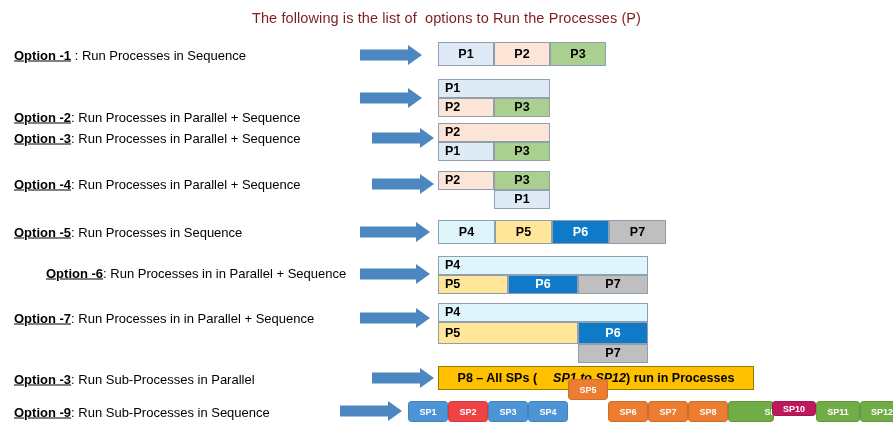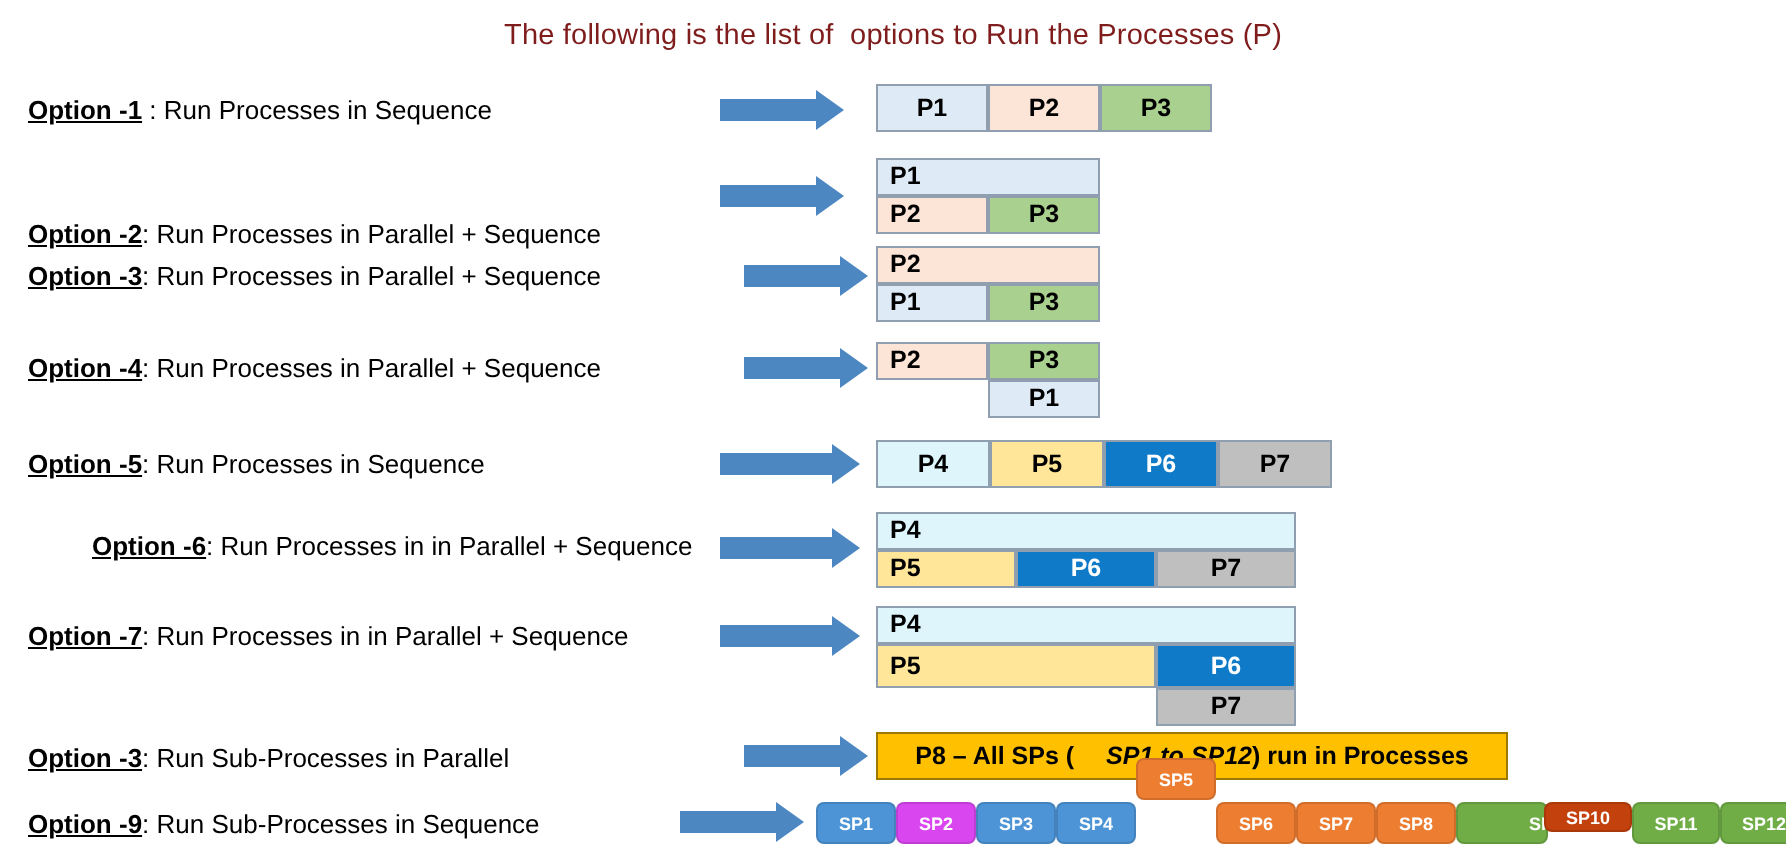--- a/index.html
+++ b/index.html
@@ -155,27 +155,27 @@
         </div>
         <div class="bar8" style="left: 438px; top: 366px; width: 316px; height: 24px; background: rgb(255, 192, 0);"><span>P8 – All SPs (</span><em>SP1 to SP12</em><span>) run in Processes</span></div>
       </div>
       <div class="row">
         <div class="label" style="top: 412px;"><span class="opt">Option -9</span><span>: Run Sub-Processes in Sequence</span></div>
         <div class="arrow" style="left: 340px; top: 411px; width: 62px; height: 20px;">
           <div class="shaft" style="width: 48px; background: rgb(77, 135, 194);"></div>
           <div class="head" style="left: 48px; border-left-color: rgb(77, 135, 194);"></div>
         </div>
         <div class="sp" style="left: 408px; top: 401px; width: 40px; height: 21px; background: rgb(77, 148, 214);">SP1</div>
-        <div class="sp" style="left: 448px; top: 401px; width: 40px; height: 21px; background: #d946ef;">SP2</div>
+        <div class="sp" style="left: 448px; top: 401px; width: 40px; height: 21px; background: #ef4444;">SP2</div>
         <div class="sp" style="left: 488px; top: 401px; width: 40px; height: 21px; background: rgb(77, 148, 214);">SP3</div>
         <div class="sp" style="left: 528px; top: 401px; width: 40px; height: 21px; background: rgb(77, 148, 214);">SP4</div>
         <div class="sp" style="left: 568px; top: 379px; width: 40px; height: 21px; background: rgb(237, 125, 49);">SP5</div>
         <div class="sp" style="left: 608px; top: 401px; width: 40px; height: 21px; background: rgb(237, 125, 49);">SP6</div>
         <div class="sp" style="left: 648px; top: 401px; width: 40px; height: 21px; background: rgb(237, 125, 49);">SP7</div>
         <div class="sp" style="left: 688px; top: 401px; width: 40px; height: 21px; background: rgb(237, 125, 49);">SP8</div>
         <div class="sp" style="left: 728px; top: 401px; width: 44px; height: 21px; background: rgb(112, 173, 71); padding-left: 44px;">SP9</div>
-        <div class="sp" style="left: 772px; top: 401px; width: 44px; height: 15px; background: #c2410c;">SP10</div>
+        <div class="sp" style="left: 772px; top: 401px; width: 44px; height: 15px; background: #be185d;">SP10</div>
         <div class="sp" style="left: 816px; top: 401px; width: 44px; height: 21px; background: rgb(112, 173, 71);">SP11</div>
         <div class="sp" style="left: 860px; top: 401px; width: 44px; height: 21px; background: rgb(112, 173, 71);">SP12</div>
       </div>
     </div>
 
 </div>
 
 </body></html>

